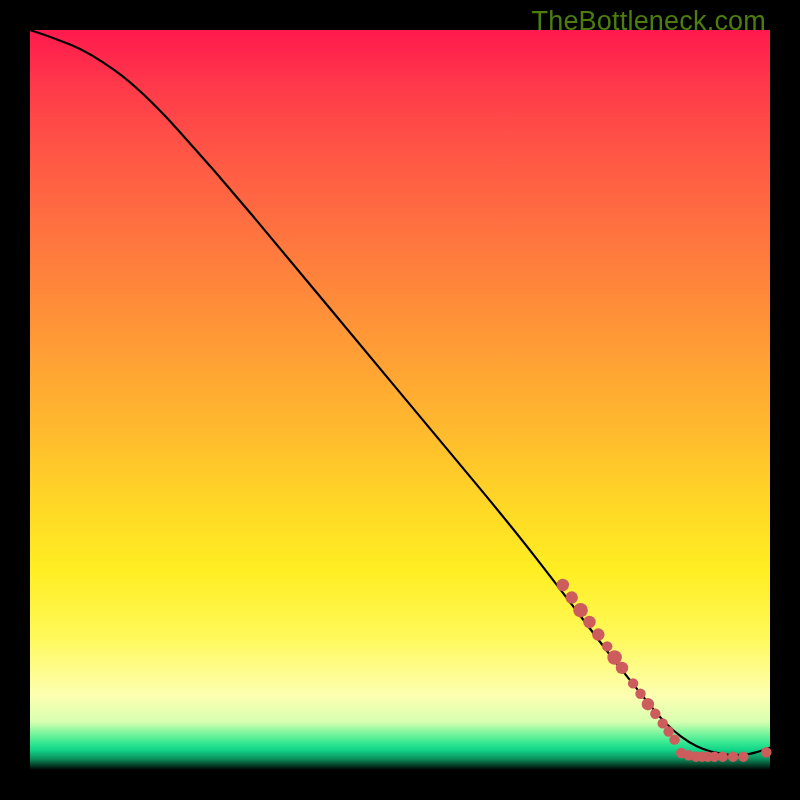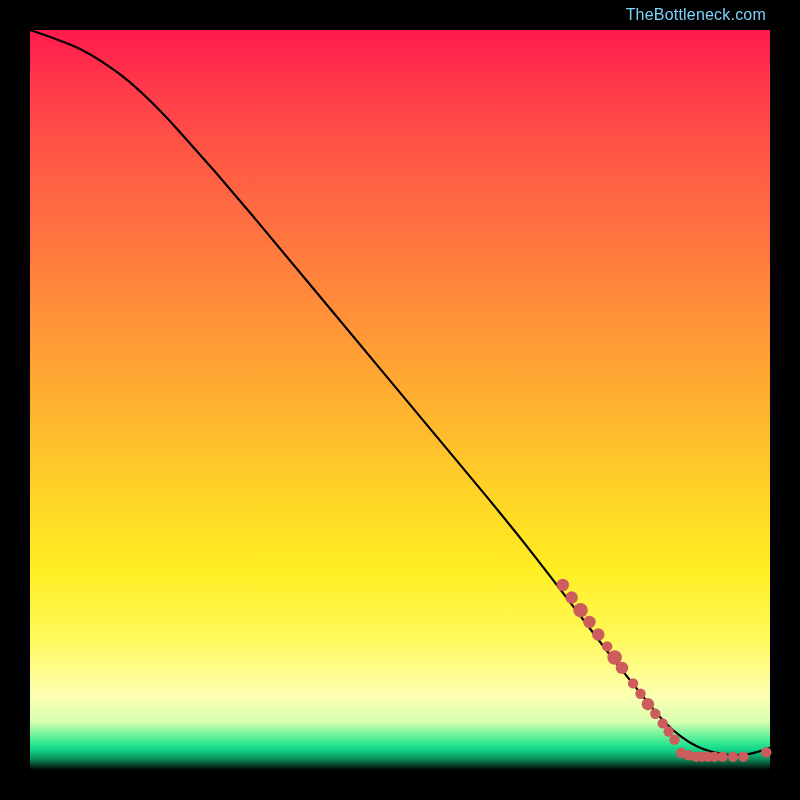--- a/index.html
+++ b/index.html
@@ -44,22 +44,22 @@
       #12d388 97.3%,
       #0fb877 97.8%,
       #0b8f5c 98.5%,
       #000000 100%
     );
   }
   .watermark {
     position: absolute;
     top: 6px;
     right: 34px;
-    color: #7dd3fc;
-    font-size: 16px;
+    color: #4d7c0f;
+    font-size: 27px;
     font-weight: 500;
     letter-spacing: 0.2px;
     user-select: none;
   }
   svg.overlay {
     position: absolute;
     left: 0;
     top: 0;
     width: 740px;
     height: 740px;

